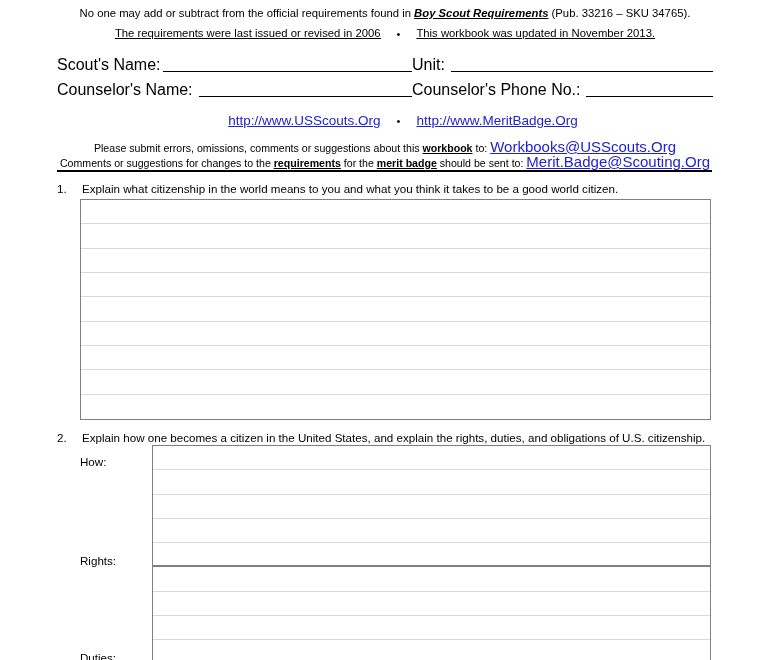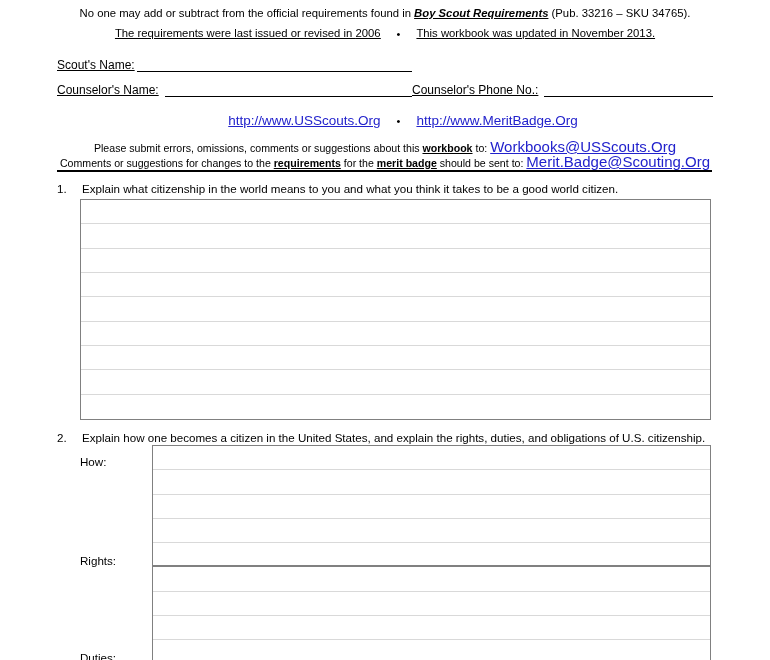--- a/index.html
+++ b/index.html
@@ -50,23 +50,22 @@
     margin-bottom: 11px;
   }
   .fcell {
     display: flex;
     align-items: flex-end;
     white-space: nowrap;
   }
   .fcell.left { width: 355px; }
   .fcell.right { flex: 1; }
   .flabel {
-    font-size: 12px;
+    font-size: 16px;
     line-height: 14px;
-    text-decoration: underline;
   }
   .fline {
     flex: 1;
     border-bottom: 1px solid #000;
     height: 13px;
     margin-left: 2px;
   }
   .fline.pad { margin-left: 6px; }
 
   
@@ -177,20 +176,24 @@
     <div class="notice-line2"><span>The requirements were last issued or revised in </span><span class="u">2006</span><span class="bullet">•</span><span>This workbook was updated in </span><span class="u">November 2013</span><span>.</span></div>
   </div>
 
   <div class="fields">
 
     <div class="field-row">
       <div class="fcell left">
         <span class="flabel">Scout's Name:</span>
         <span class="fline"></span>
       </div>
+      <div class="fcell right">
+        <span class="flabel">Unit:</span>
+        <span class="fline pad"></span>
+      </div>
     </div>
 
     <div class="field-row">
       <div class="fcell left">
         <span class="flabel">Counselor's Name:</span>
         <span class="fline pad"></span>
       </div>
       <div class="fcell right">
         <span class="flabel">Counselor's Phone No.:</span>
         <span class="fline pad"></span>

